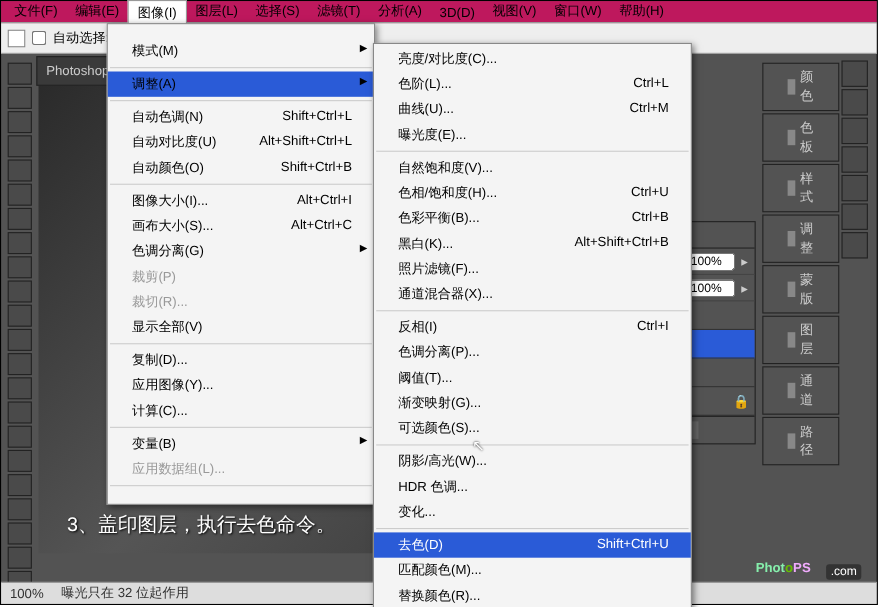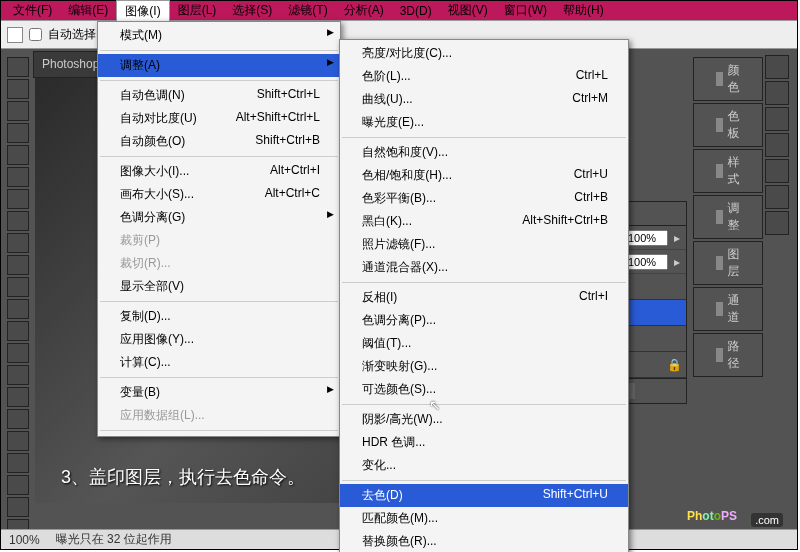--- a/index.html
+++ b/index.html
@@ -26,32 +26,32 @@
 .layers .hdr { display: flex; border-bottom: 1px solid #222; }
 .layers .tab { padding: 3px 8px; background: #4a4a4a; }
 .layers .row { display: flex; align-items: center; padding: 3px 6px; gap: 6px; border-bottom: 1px solid #444; }
 .layers .row input { width: 42px; font-size: 11px; }
 .layers .lrow { display: flex; align-items: center; height: 26px; border-bottom: 1px solid #333; padding: 0 4px; gap: 6px; }
 .layers .lrow.sel { background: #2a5bd7; color: #fff; }
 .layers .eye { width: 14px; height: 14px; background: #aaa; }
 .layers .thumb { width: 32px; height: 20px; background: #222; border: 1px solid #777; }
 .layers .foot { display: flex; justify-content: center; gap: 6px; padding: 4px; border-top: 1px solid #222; }
 .layers .foot .b { width: 16px; height: 16px; background: #666; }
-.dropdown1 { position: absolute; left: 96px; top: 20px; width: 244px; background: #f4f4f4; border: 1px solid #888; box-shadow: 2px 2px 6px rgba(0,0,0,.5); z-index: 20; color: #000; padding: 2px 0; }
+.dropdown1 { position: absolute; left: 96px; top: 20px; width: 244px; background: #f4f4f4; border: 1px solid #888; box-shadow: 2px 2px 6px rgba(0,0,0,.5); z-index: 20; color: #000; padding: 13px 0; }
 .dropdown1 .item, .dropdown2 .item { display: flex; justify-content: space-between; padding: 3px 20px 3px 22px; white-space: nowrap; position: relative; }
 .dropdown1 .item.dis, .dropdown2 .item.dis { color: #999; }
 .dropdown1 .sep, .dropdown2 .sep { height: 1px; background: #ccc; margin: 3px 2px; }
 .dropdown1 .item.hl { background: #2a5bd7; color: #000000; }
 .dropdown1 .item.sub::after, .dropdown2 .item.sub::after { content: "▶"; position: absolute; right: 6px; font-size: 9px; }
 .dropdown2 { position: absolute; left: 338px; top: 38px; width: 290px; background: #f4f4f4; border: 1px solid #888; box-shadow: 2px 2px 6px rgba(0,0,0,.5); z-index: 21; color: #000; padding: 2px 0; }
 .dropdown2 .item.hl { background: #2a5bd7; color: #fff; }
 .cursor { position: absolute; left: 428px; top: 396px; z-index: 30; font-size: 14px; color: #fff; text-shadow: 0 0 2px #000; }
 .status { position: absolute; left: 0; bottom: 0; right: 0; height: 20px; background: #ddd; display: flex; align-items: center; padding: 0 8px; gap: 16px; color: #333; border-top: 1px solid #999; z-index: 2; }
 .logo { position: absolute; right: 60px; bottom: 22px; z-index: 8; font-family: Arial Black, Arial; font-size: 28px; font-weight: 900; }
-.logo .p1 { color: #fde047; } .logo .p2 { color: #86efac; } .logo .p3 { color: #6b0; } .logo .p4 { color: #f0abfc; }
+.logo .p1 { color: #86efac; } .logo .p2 { color: #86efac; } .logo .p3 { color: #6b0; } .logo .p4 { color: #f0abfc; }
 .logo .com { position: absolute; right: -46px; top: 18px; background: #333; color: #fff; font-size: 11px; padding: 1px 4px; border-radius: 3px; font-family: Arial; font-weight: normal; }
 </style>
 </head>
 <body>
 
 <div class="frame">
   <div class="watermark-top">思缘设计论坛 - WWW.MISSYUAN.COM</div>
 
   <div class="menubar" id="menubar">
       <span>文件(F)</span>
@@ -121,20 +121,24 @@
         <div class="ic"></div>
         <span>色板</span>
       </div>
       <div class="p">
         <div class="ic"></div>
         <span>样式</span>
       </div>
       <div class="p">
         <div class="ic"></div>
         <span>调整</span>
+      </div>
+      <div class="p">
+        <div class="ic"></div>
+        <span>蒙版</span>
       </div>
       <div class="p">
         <div class="ic"></div>
         <span>图层</span>
       </div>
       <div class="p">
         <div class="ic"></div>
         <span>通道</span>
       </div>
       <div class="p">

